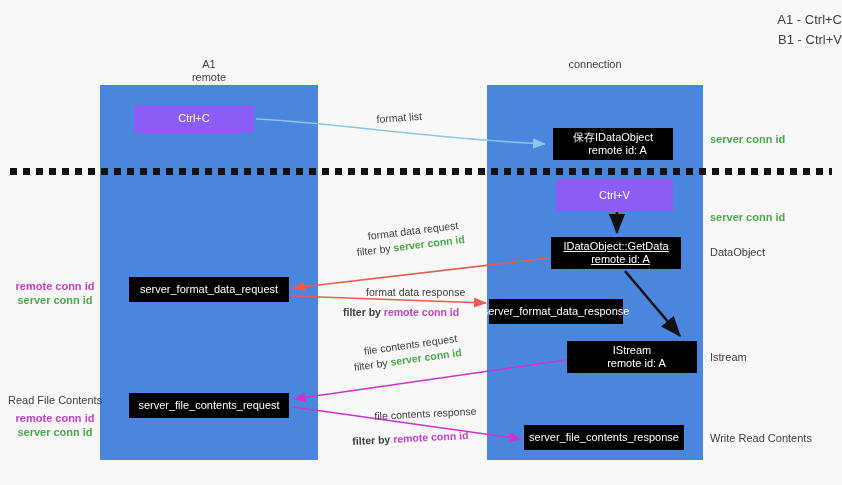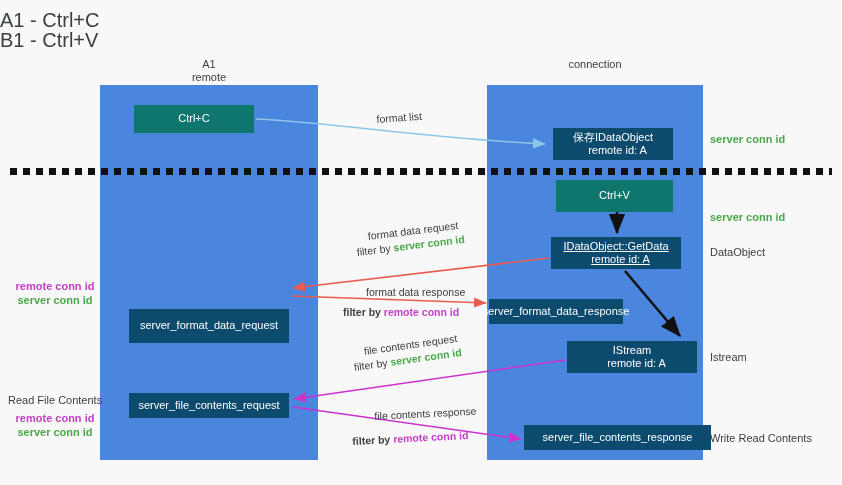--- a/index.html
+++ b/index.html
@@ -8,21 +8,21 @@
     background:#f8f8f8;
     font-family:"Liberation Sans","DejaVu Sans",sans-serif;
     position:relative;overflow:hidden;
     -webkit-font-smoothing:antialiased;
   }
   #stage{position:absolute;left:0;top:0;width:842px;height:485px;}
 
   
   .title{
     position:absolute;left:0;top:10px;width:842px;
-    text-align:left;color:#3c4043;font-size:20px;line-height:20px;
+    text-align:right;color:#3c4043;font-size:13px;line-height:20px;
   }
 
   
   .col{position:absolute;background:#4a86dd;}
   .col-head{
     position:absolute;text-align:center;color:#3c4043;
     font-size:11px;line-height:13px;
   }
 
   
@@ -31,22 +31,22 @@
     background:repeating-linear-gradient(to right,
       #111 0px,#111 7px,rgba(0,0,0,0) 7px,rgba(0,0,0,0) 13px);
   }
 
   
   .box{
     position:absolute;box-sizing:border-box;
     display:flex;flex-direction:column;align-items:center;justify-content:center;
     color:#ffffff;font-size:11px;line-height:13.5px;text-align:center;
   }
-  .box.green{background:#0f766e;}
-  .box.orange{background:#0c4a6e;}
+  .box.green{background:#8b5cf6;}
+  .box.orange{background:#000000;}
   .box .l2{font-size:11px;margin-left:9px;}
 
   
   .note{position:absolute;font-size:11px;line-height:14px;color:#3c4043;}
   .green-t{color:#4aa84a;font-weight:bold;}
   .purple-t{color:#c33fc3;font-weight:bold;}
 
   
   .alabel{
     position:absolute;font-size:10.5px;line-height:14px;color:#3c4043;
@@ -126,33 +126,33 @@
   <div class="box orange" style="left:551px;top:237px;width:130px;height:32px;text-decoration:underline;">
     <span>IDataObject::GetData</span>
     <span class="l2">remote id: A</span>
   </div>
 
   <div class="box orange" style="left:567px;top:341px;width:130px;height:32px;">
     <span>IStream</span>
     <span class="l2">remote id: A</span>
   </div>
 
-  <div class="box orange" style="left:129px;top:277px;width:160px;height:34px;margin-top:32px;">
+  <div class="box orange" style="left:129px;top:277px;width:160px;height:25px;">
     <span>server_format_data_request</span>
   </div>
 
   <div class="box orange" style="left:489px;top:299px;width:134px;height:25px;">
     <span>server_format_data_response</span>
   </div>
 
   <div class="box orange" style="left:129px;top:393px;width:160px;height:25px;">
     <span>server_file_contents_request</span>
   </div>
 
-  <div class="box orange" style="left:524px;top:425px;width:187px;height:25px;">
+  <div class="box orange" style="left:524px;top:425px;width:160px;height:25px;">
     <span>server_file_contents_response</span>
   </div>
 
   <div class="alabel rot" style="left:376px;top:112px;transform:rotate(-4deg);">
     <span>format list</span>
   </div>
 
   <div class="alabel rot" style="left:367px;top:229px;transform:rotate(-7deg);">
     <span>format data request</span>
   </div>

